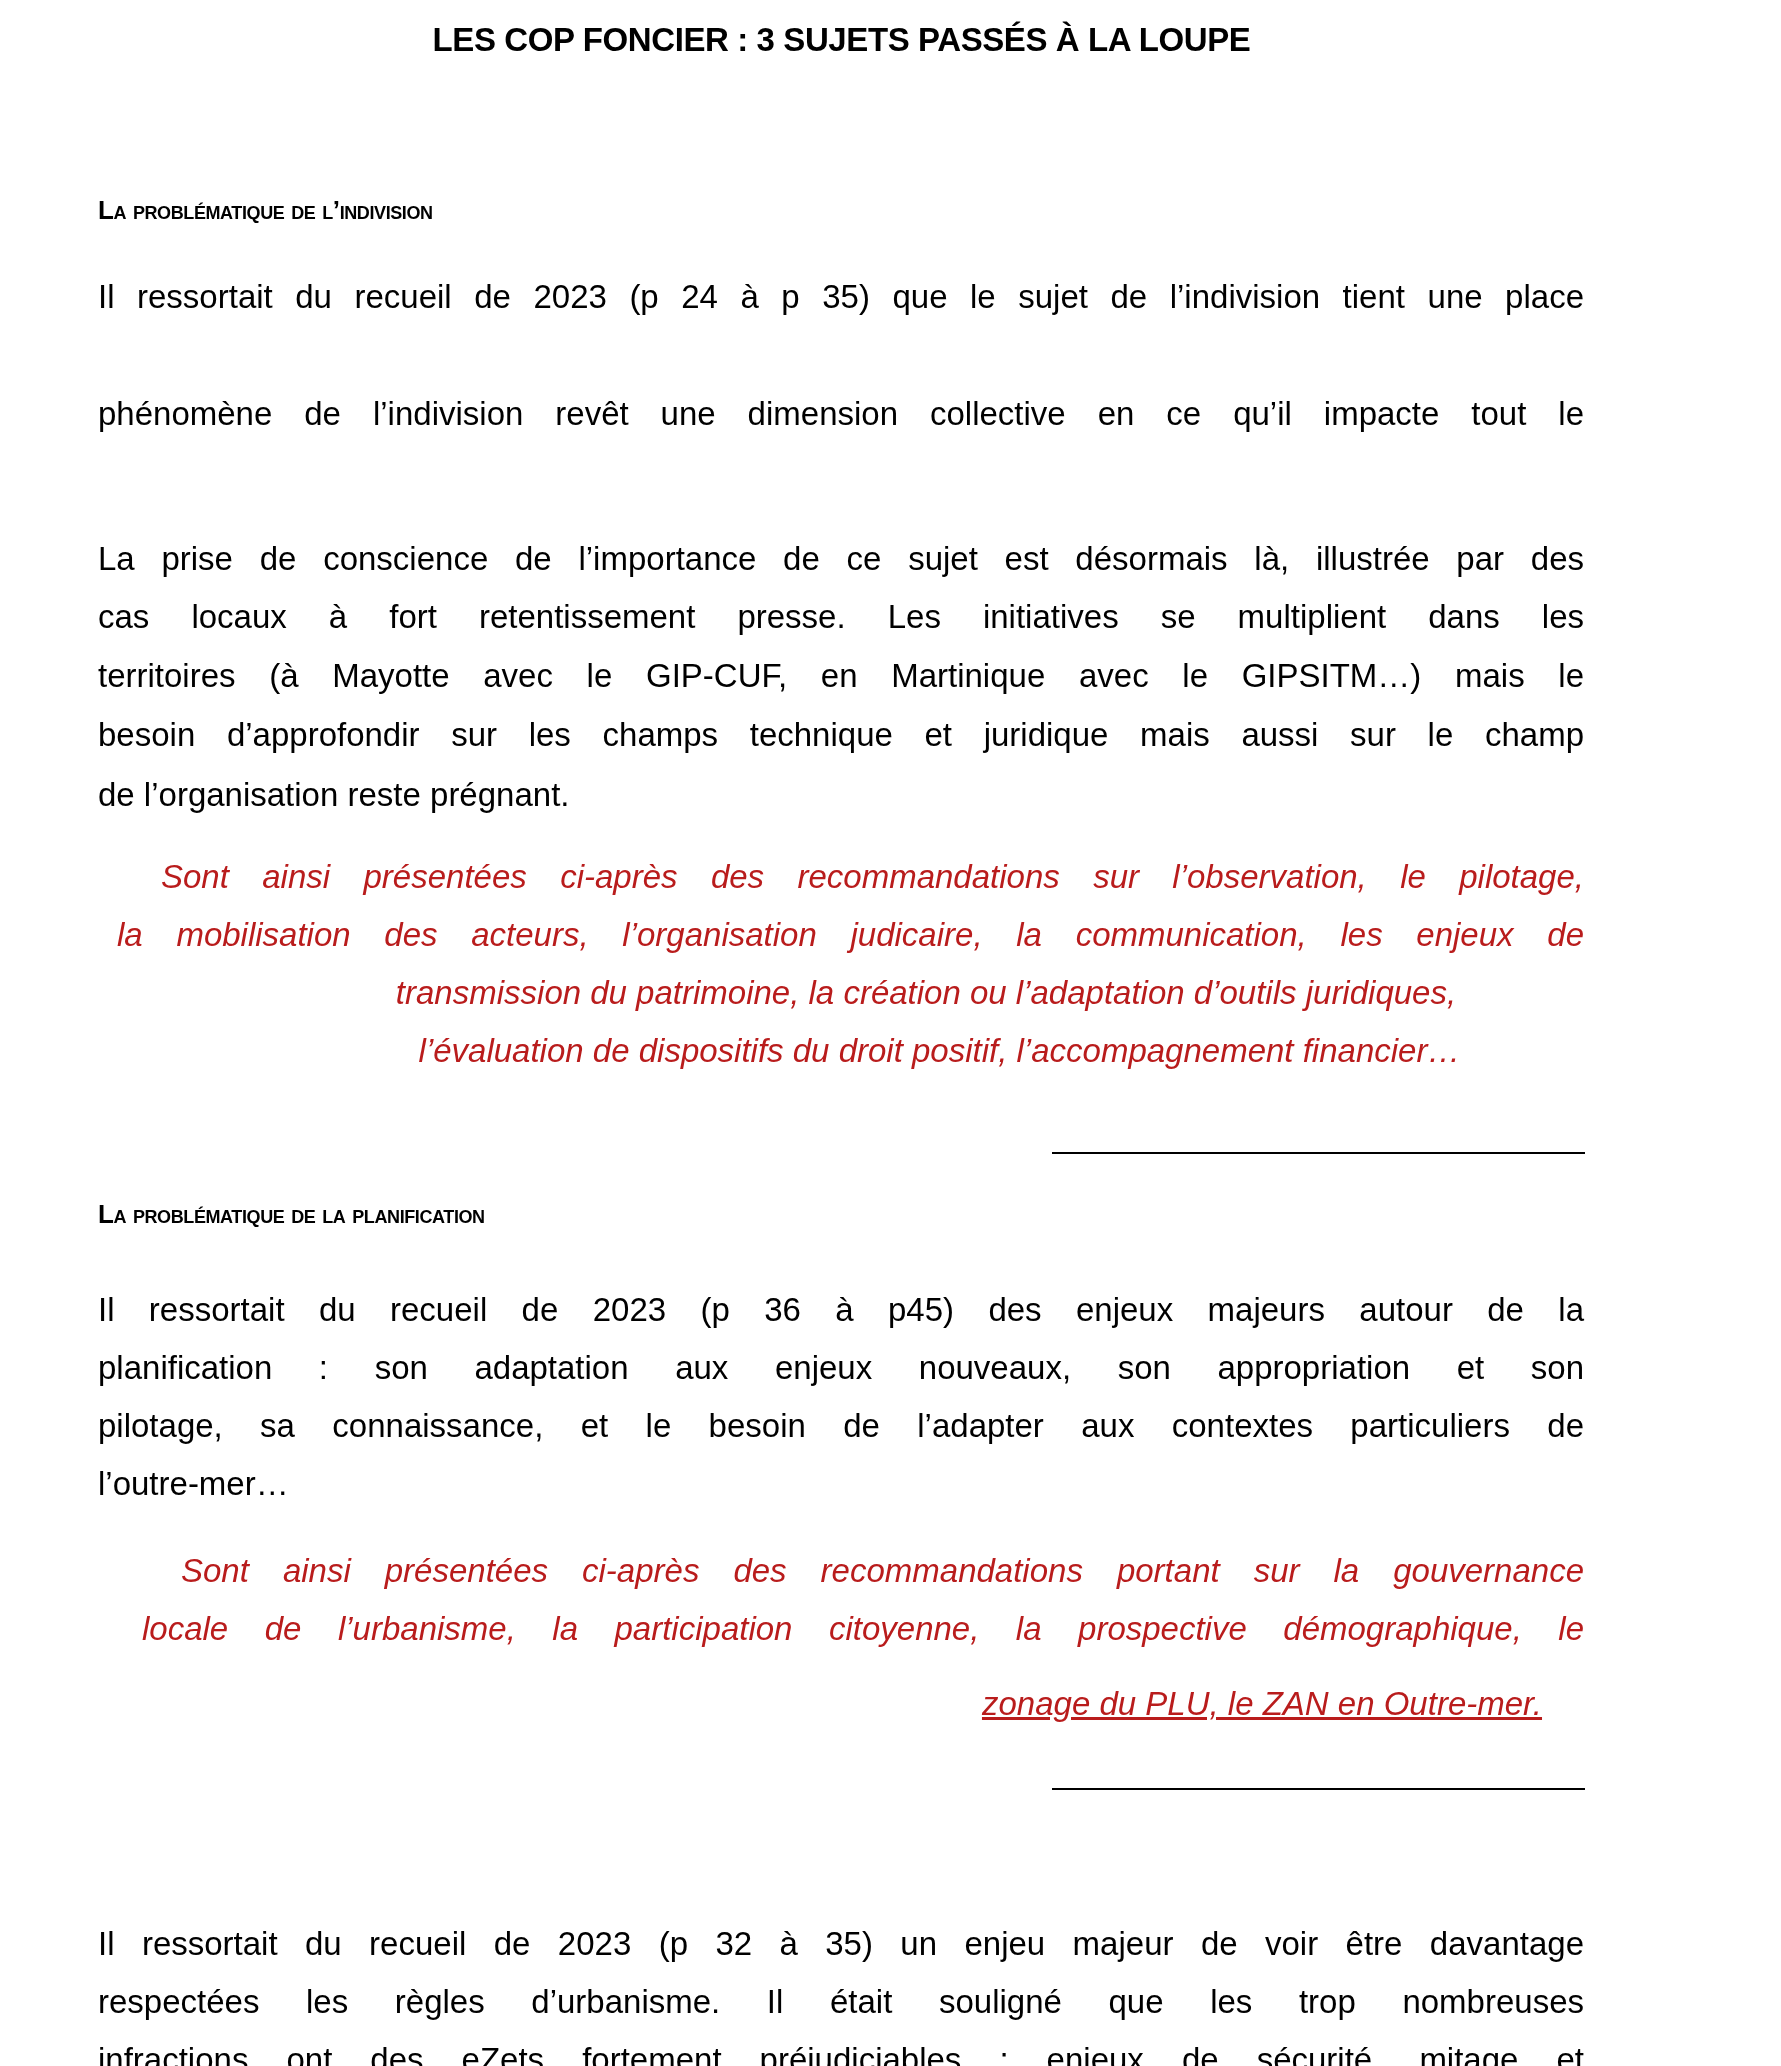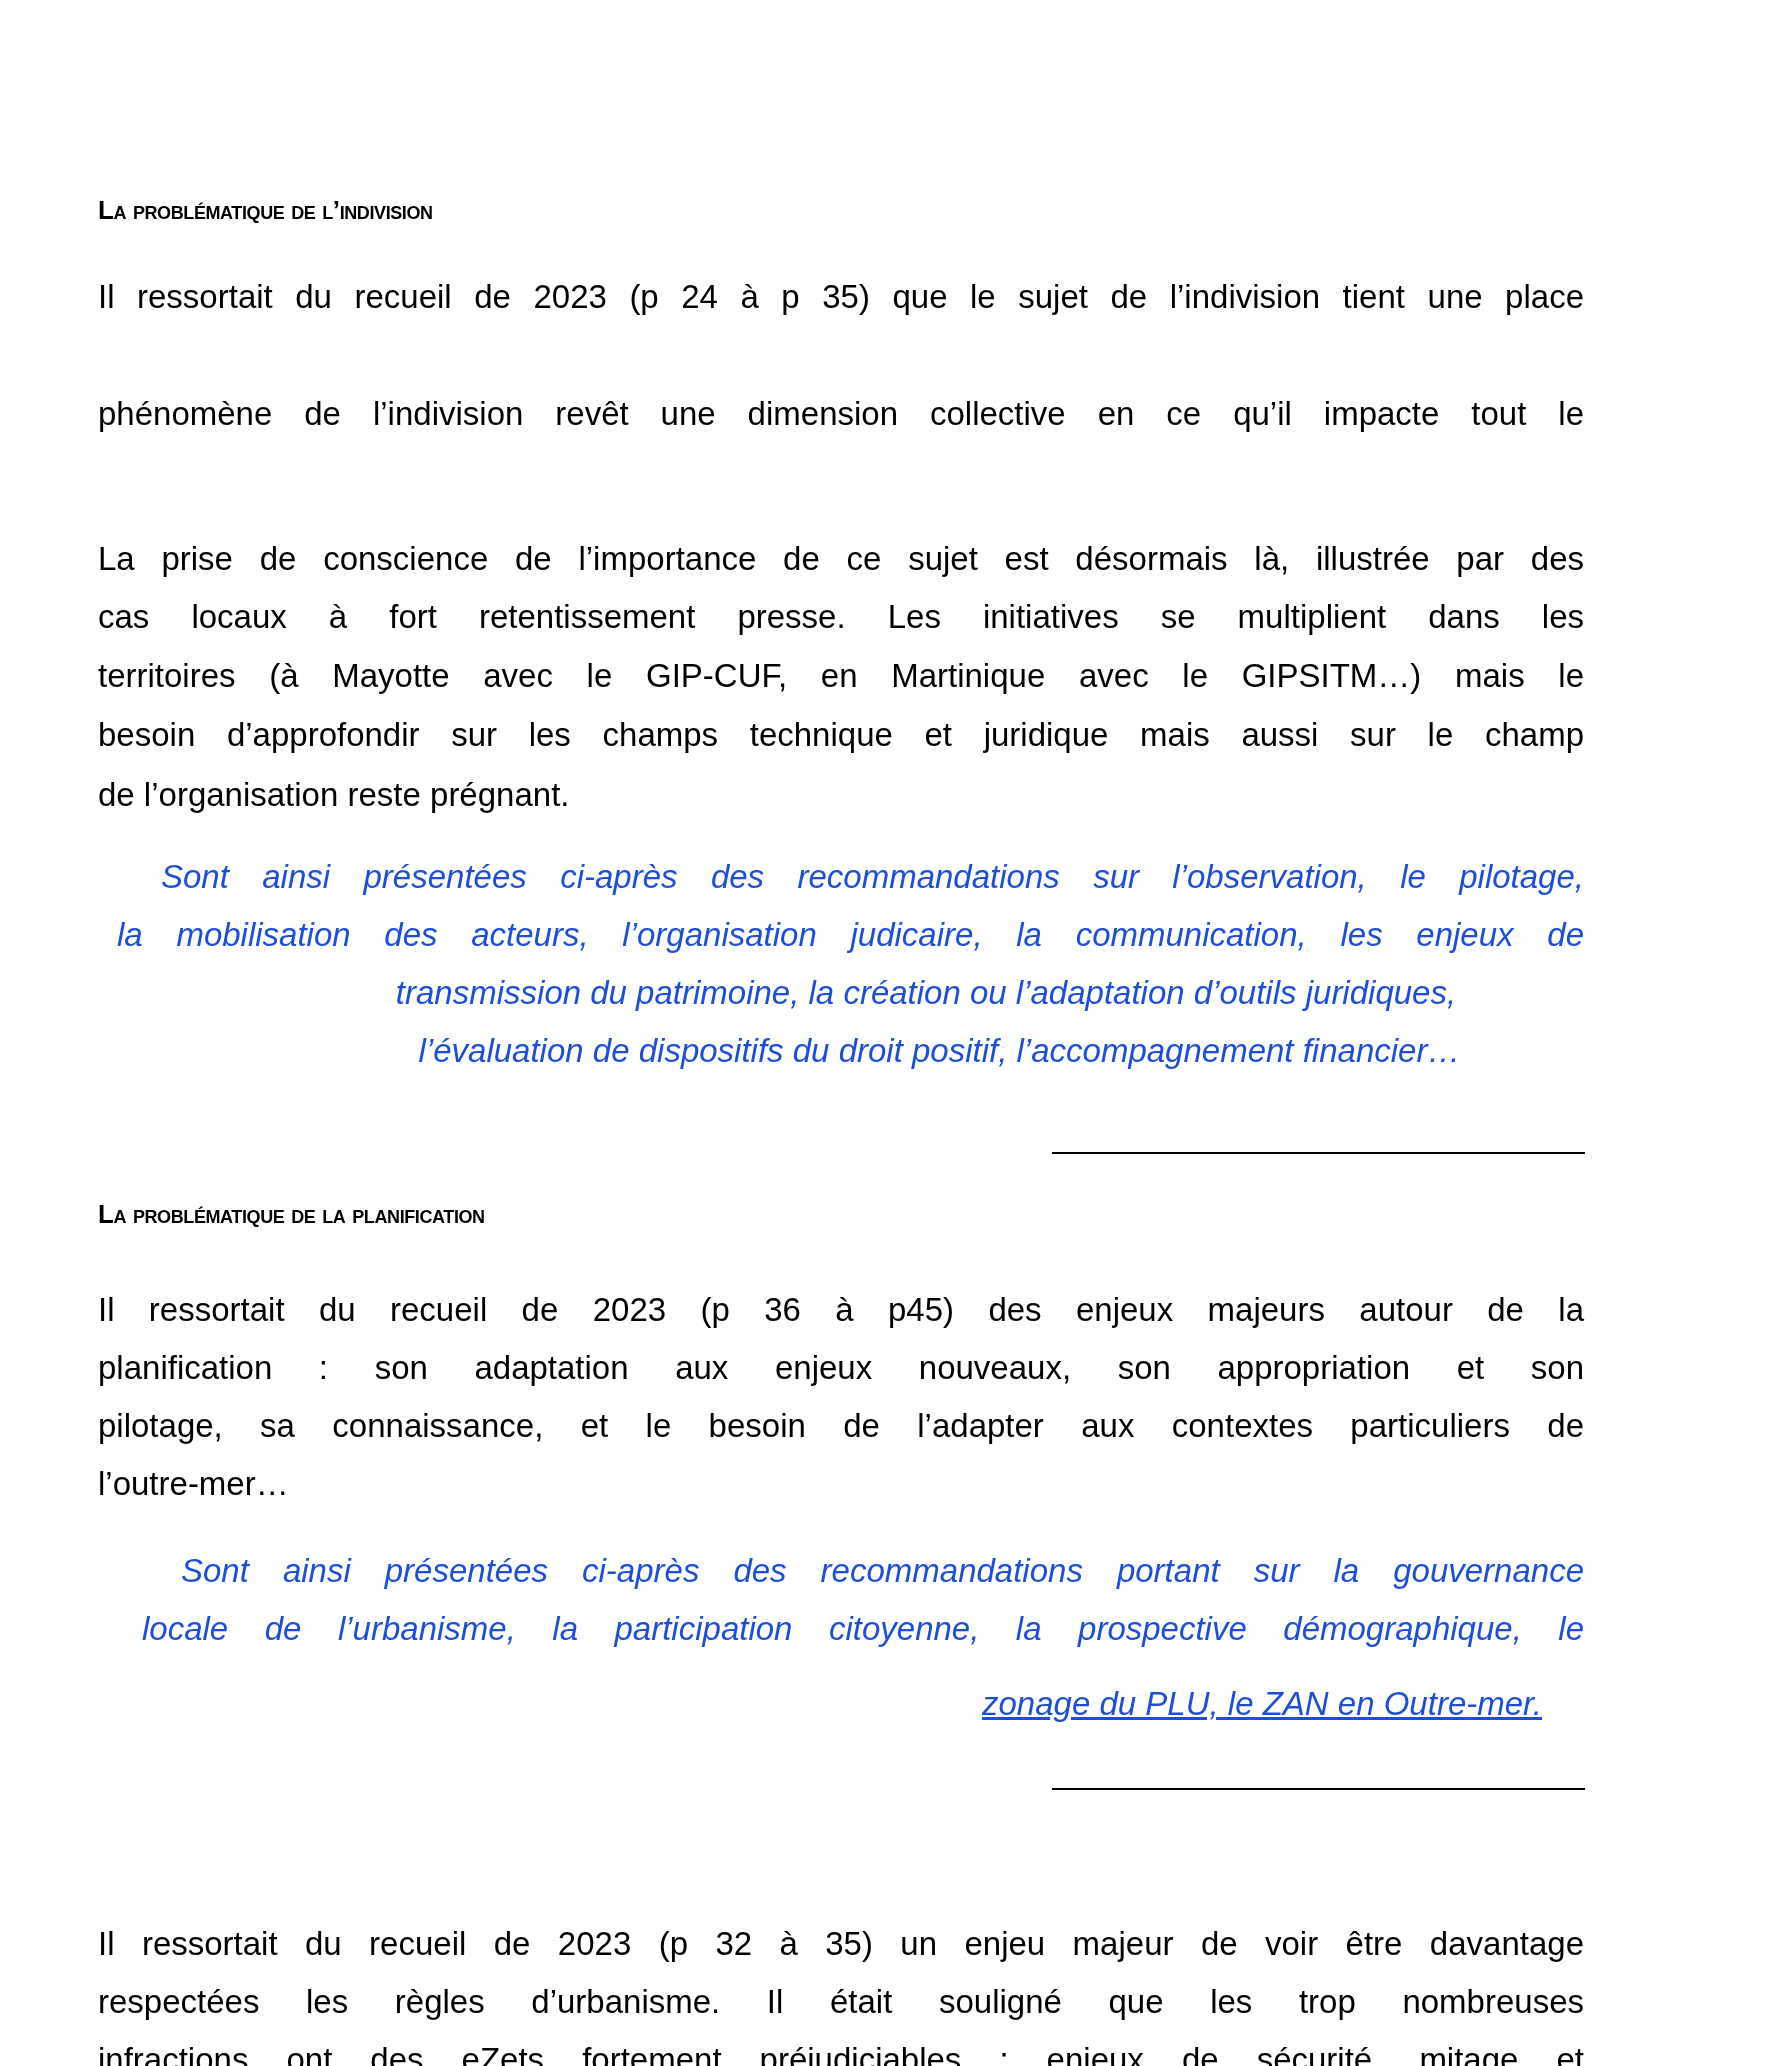--- a/index.html
+++ b/index.html
@@ -4,32 +4,33 @@
 <style>
   html, body { margin: 0; padding: 0; background: #ffffff; }
   body { width: 1781px; height: 2213px; position: relative; overflow: hidden;
          font-family: "Liberation Sans", sans-serif; color: #000000; }
   .page { position: absolute; left: 0; top: 0; width: 1781px; height: 2213px; background: #fff; }
   .line { position: absolute; height: 41px; line-height: 41px; white-space: nowrap; }
   .body-line { font-size: 33px; }
   .just { text-align: justify; text-align-last: justify; }
   .left { text-align: left; }
   .right { text-align: center; }
-  .blue { color: #1d4ed8; font-style: italic; }
+  .blue { color: #b91c1c; font-style: italic; }
   .title { position: absolute; left: 385px; width: 913px; top: 18.6px; height: 41px; line-height: 41px;
            font-size: 33px; font-weight: bold; text-align: center; white-space: nowrap; letter-spacing: -0.4px; }
   .heading { position: absolute; left: 98px; height: 41px; line-height: 41px; font-size: 26px;
              font-weight: bold; font-variant: small-caps; white-space: nowrap; letter-spacing: -0.4px; }
   .sep { position: absolute; left: 1052px; width: 533px; height: 2.1px; background: #000; }
 </style>
 </head>
 <body>
 
 <div class="page">
 
+  <div class="title">LES COP FONCIER : 3 SUJETS PASSÉS À LA LOUPE</div>
 
   <div class="heading" style="top:190px;">La problématique de l’indivision</div>
 
   <div class="line body-line just" style="left:98px;width:1486px;top:276px;">Il ressortait du recueil de 2023 (p 24 à p 35) que le sujet de l’indivision tient une place</div>
   <div class="line body-line just" style="left:98px;width:1486px;top:393px;">phénomène de l’indivision revêt une dimension collective en ce qu’il impacte tout le</div>
 
   <div class="line body-line just" style="left:98px;width:1486px;top:538px;">La prise de conscience de l’importance de ce sujet est désormais là, illustrée par des</div>
   <div class="line body-line just" style="left:98px;width:1486px;top:596px;">cas locaux à fort retentissement presse. Les initiatives se multiplient dans les</div>
   <div class="line body-line just" style="left:98px;width:1486px;top:655px;">territoires (à Mayotte avec le GIP-CUF, en Martinique avec le GIPSITM…) mais le</div>
   <div class="line body-line just" style="left:98px;width:1486px;top:714px;">besoin d’approfondir sur les champs technique et juridique mais aussi sur le champ</div>

